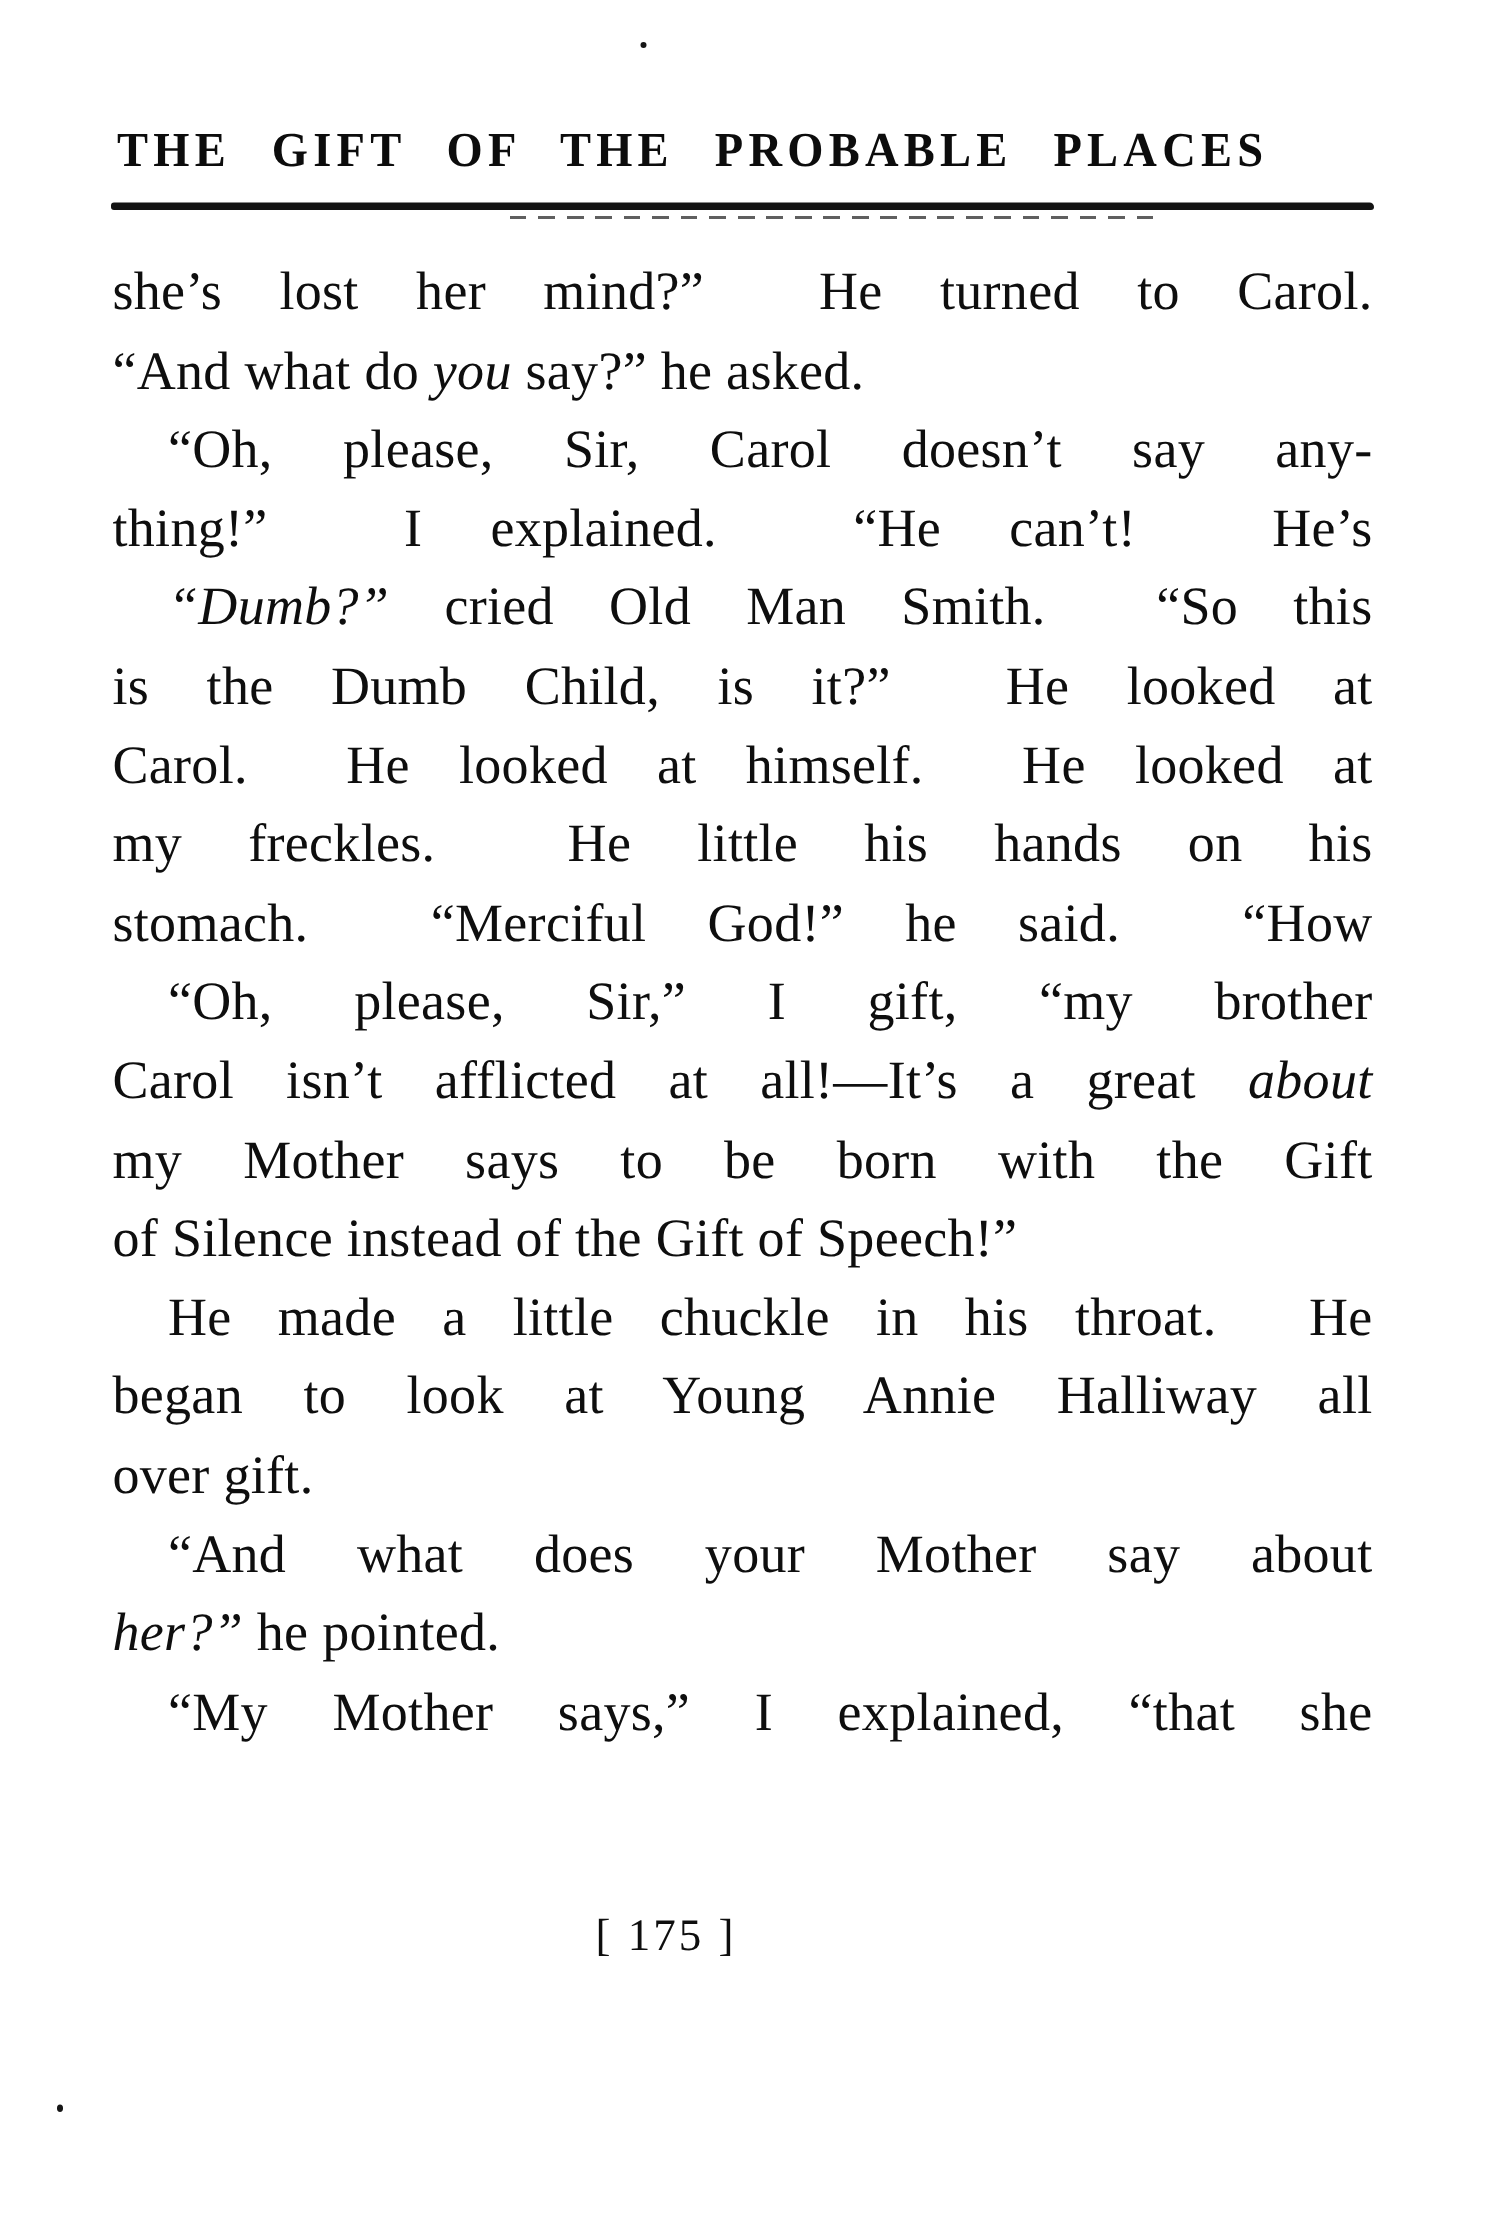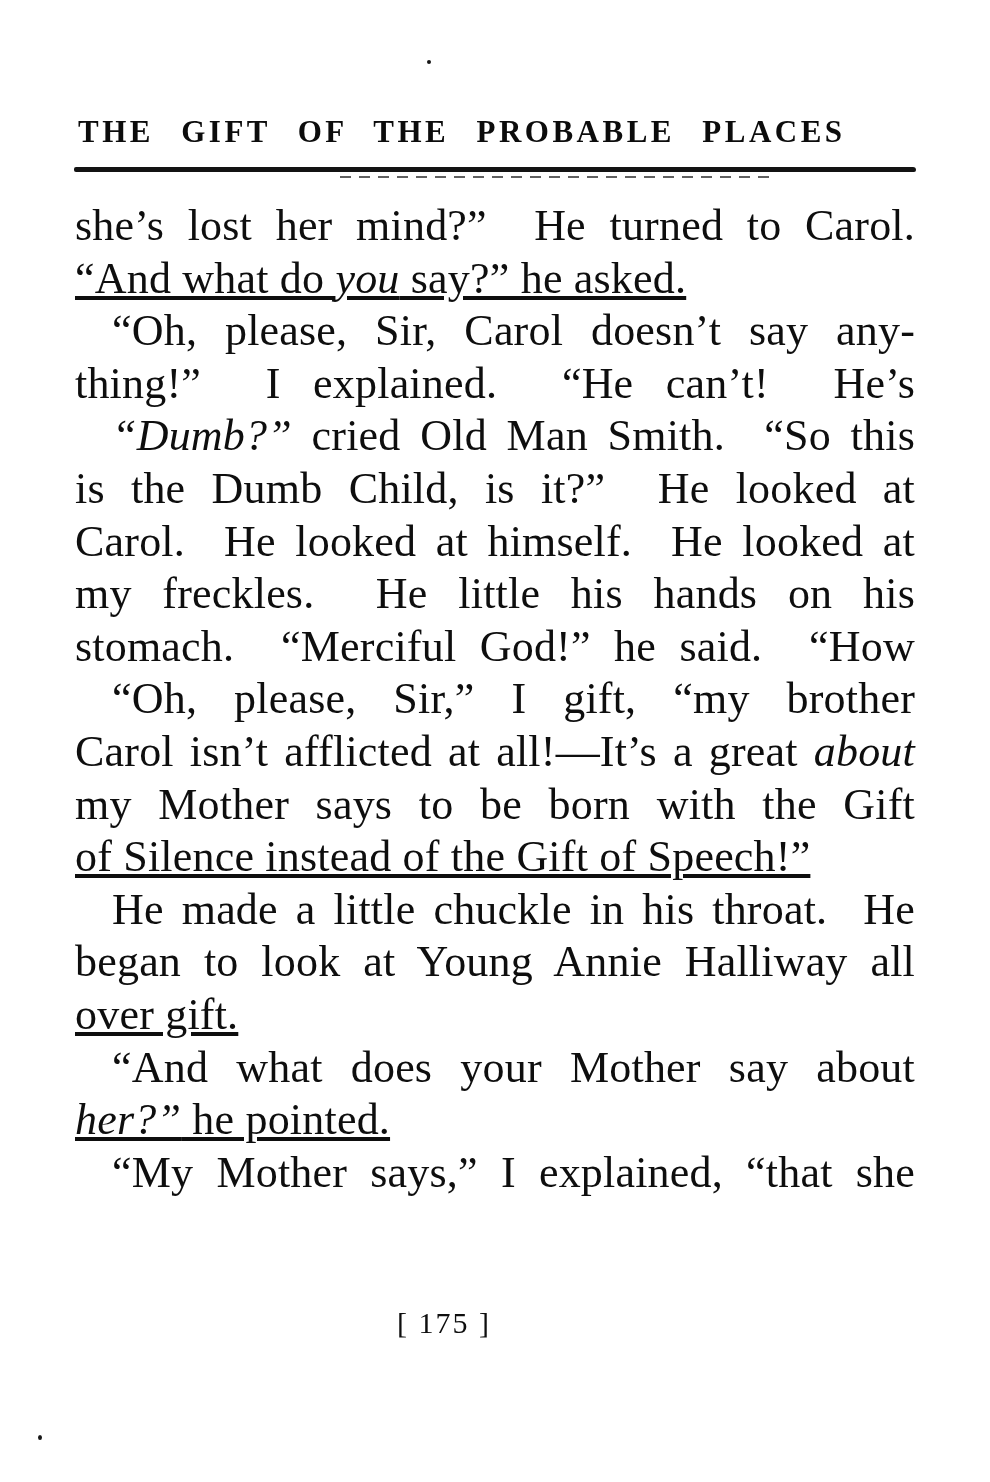--- a/index.html
+++ b/index.html
@@ -7,21 +7,20 @@
     width: 990px; height: 1482px;
     background: #ffffff;
     position: relative;
     overflow: hidden;
     font-family: "Liberation Serif", "DejaVu Serif", serif;
     color: #0e0e0e;
   }
   .page {
     position: absolute; inset: 0;
     background: #ffffff;
-    margin-top: 32px;
   }
   .running-header {
     position: absolute;
     top: 82px; left: 78px;
     font-size: 31px;
     font-weight: 700;
     letter-spacing: 3.5px;
     word-spacing: 16px;
     white-space: nowrap;
     color: #0c0c0c;
@@ -38,30 +37,30 @@
     position: absolute;
     top: 144px; left: 340px;
     width: 430px; height: 2px;
     background: repeating-linear-gradient(90deg, #2a2a2a 0 11px, transparent 11px 19px);
     opacity: 0.75;
   }
   .text-body {
     position: absolute;
     top: 168px; left: 75px;
     width: 840px;
-    font-size: 44px;
+    font-size: 36px;
     line-height: 52.6px;
     letter-spacing: 0.2px;
   }
   .line {
     white-space: pre-wrap;
     text-align: justify;
     text-align-last: justify;
   }
-  .line.last { text-align: right; text-align-last: left; text-decoration: underline; }
+  .line.last { text-align: right; text-align-last: left; }
   .line.indent { text-indent: 37px; }
   .line .it { font-style: italic; }
   .folio {
     position: absolute;
     top: 1274px; left: 0;
     width: 990px;
     text-align: center;
     font-size: 30px;
   }
   .folio .folio-inner {

